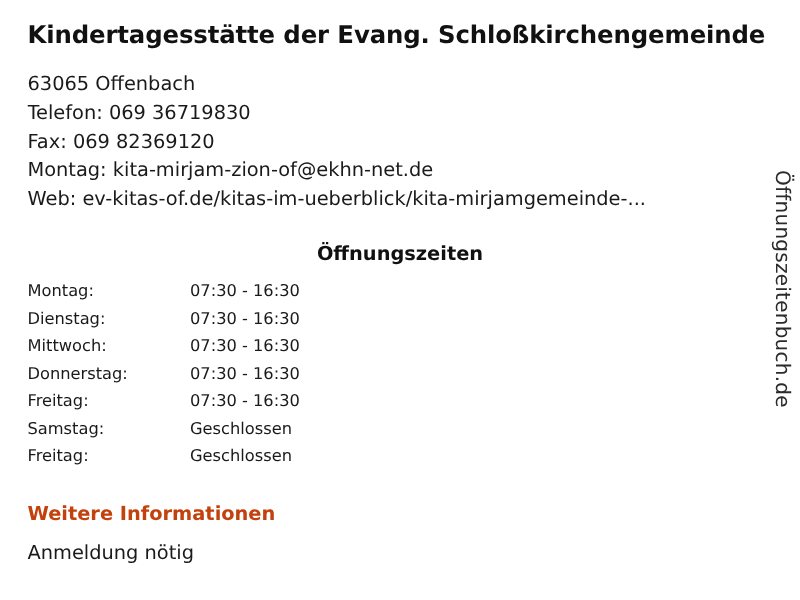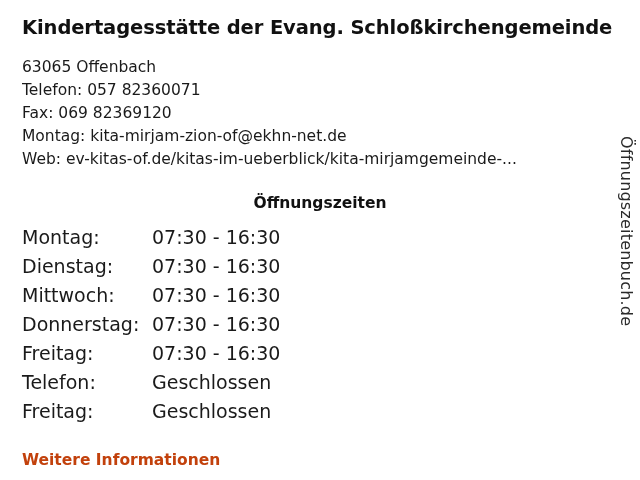--- a/index.html
+++ b/index.html
@@ -44,21 +44,21 @@
   .section-heading {
     font-size: 15.5px;
     font-weight: bold;
     margin-top: 24px;
     margin-bottom: 14px;
     color: #111111;
     text-align: center;
   }
   table.hours {
     border-collapse: collapse;
-    font-size: 19px;
+    font-size: 13px;
     color: #1a1a1a;
   }
   table.hours td {
     padding: 0 0 7px 0;
     vertical-align: top;
     white-space: nowrap;
   }
   table.hours td.day {
     width: 122px;
     padding-right: 8px;
@@ -88,21 +88,21 @@
 </style>
 </head>
 <body>
 
 <div class="page">
 
   <h1 class="title">Kindertagesstätte der Evang. Schloßkirchengemeinde</h1>
 
   <div class="address-block">
     <div class="line">63065 Offenbach</div>
-    <div class="line">Telefon: 057 82360071</div>
+    <div class="line">Telefon: 069 36719830</div>
     <div class="line">Fax: 069 82369120</div>
     <div class="line">Montag: kita-mirjam-zion-of@ekhn-net.de</div>
     <div class="line">Web: ev-kitas-of.de/kitas-im-ueberblick/kita-mirjamgemeinde-...</div>
   </div>
 
   <div class="section-heading">Öffnungszeiten</div>
 
   <table class="hours">
     <tbody>
       <tr>
@@ -119,21 +119,21 @@
       </tr>
       <tr>
         <td class="day">Donnerstag:</td>
         <td class="time">07:30 - 16:30</td>
       </tr>
       <tr>
         <td class="day">Freitag:</td>
         <td class="time">07:30 - 16:30</td>
       </tr>
       <tr>
-        <td class="day">Telefon:</td>
+        <td class="day">Samstag:</td>
         <td class="time">Geschlossen</td>
       </tr>
       <tr>
         <td class="day">Freitag:</td>
         <td class="time">Geschlossen</td>
       </tr>
     </tbody>
   </table>
 
   <div class="info-heading">Weitere Informationen</div>

